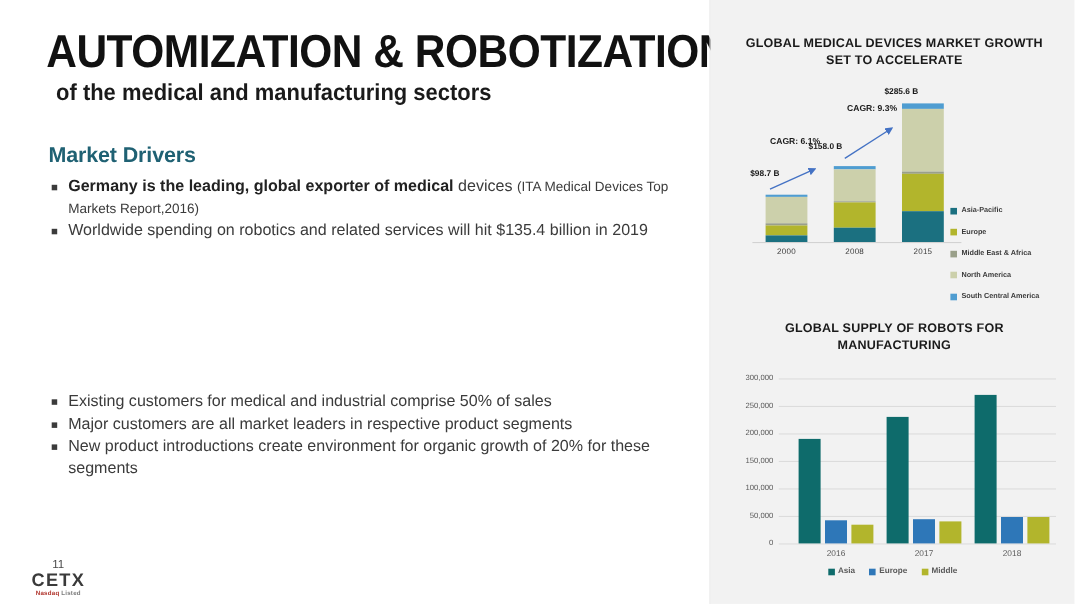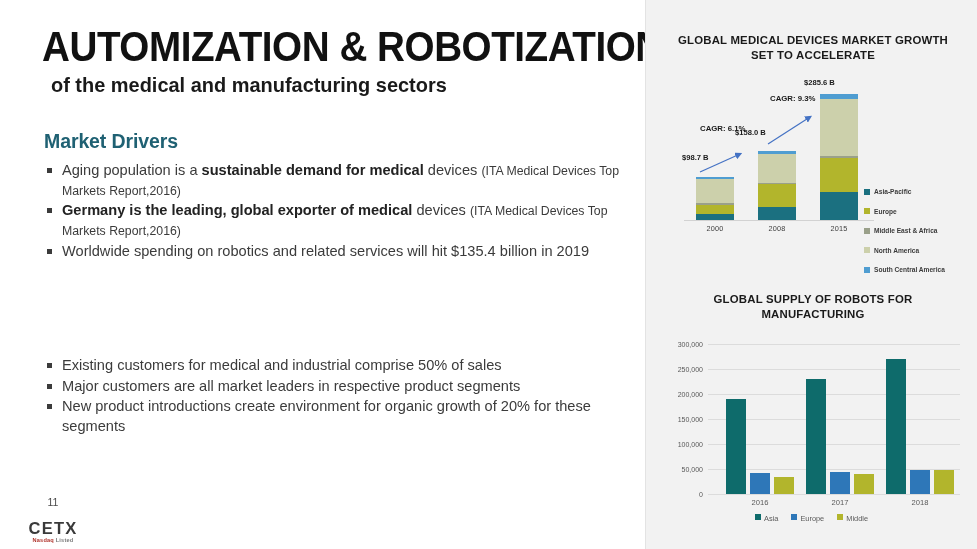--- a/index.html
+++ b/index.html
@@ -95,50 +95,47 @@
   .grp { position: absolute; bottom: 0; height: 100%; display: flex; align-items: flex-end; gap: 4px; }
   .bar2 { width: 20px; }
   .xlab2 {
     position: absolute; top: 162px; width: 80px; text-align: center;
     font-size: 7.6px; color: #595959;
   }
   .legend2 {
     position: absolute; left: 0; top: 178px; width: 331px;
     display: flex; justify-content: center; gap: 13px;
   }
-  .legend2 .lrow { display: flex; align-items: flex-start; }
+  .legend2 .lrow { display: flex; align-items: flex-end; font-weight: bold; }
   .legend2 .swatch { width: 6px; height: 6px; margin-right: 3px; }
   .legend2 .ltxt { font-size: 7.4px; color: #595959; }
 
   
   .footer { position: absolute; left: 8px; bottom: 6px; width: 90px; text-align: center; }
-  .pagenum { font-size: 10.5px; color: #4a4a4a; margin-bottom: 11px; }
+  .pagenum { font-size: 10.5px; color: #4a4a4a; margin-bottom: 0; }
   .logo-main { font-size: 16.5px; font-weight: bold; color: #3a3a3a; letter-spacing: 1.2px; }
   .logo-sub { font-size: 5.6px; font-weight: bold; color: #7a7a7a; letter-spacing: 0.2px; margin-top: -1px; }
   .logo-sub .red { color: #b0342c; }
   svg.arrow { position: absolute; overflow: visible; }
 </style>
 </head>
 <body>
 
 <div class="slide">
 
   <div class="left">
 
     <div class="title-block">
       <div class="title-main">AUTOMIZATION &amp; ROBOTIZATION</div>
       <div class="title-sub">of the medical and manufacturing sectors</div>
     </div>
 
     <div class="section sec-drivers">
       <div class="sec-head">Market Drivers</div>
       <ul class="bullets">
-        <li>
-          <span>Aging population is a </span><b>sustainable demand for medical</b><span> devices </span><span class="cite">(ITA Medical Devices Top Markets Report,2016)</span>
-        </li>
         <li>
           <b>Germany is the leading, global exporter of medical</b><span> devices </span><span class="cite">(ITA Medical Devices Top Markets Report,2016)</span>
         </li>
         <li>
           <span>Worldwide spending on robotics and related services will hit $135.4 billion in 2019</span>
         </li>
       </ul>
     </div>
 
     <div class="section sec-perf">

